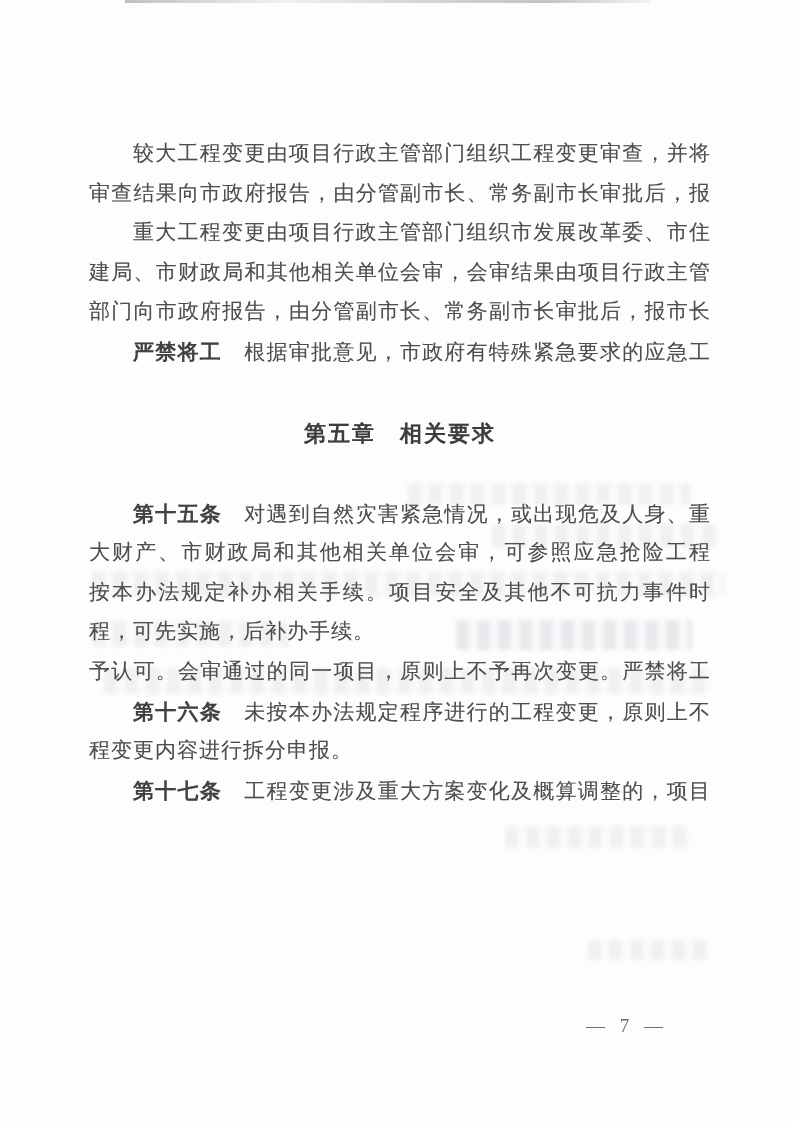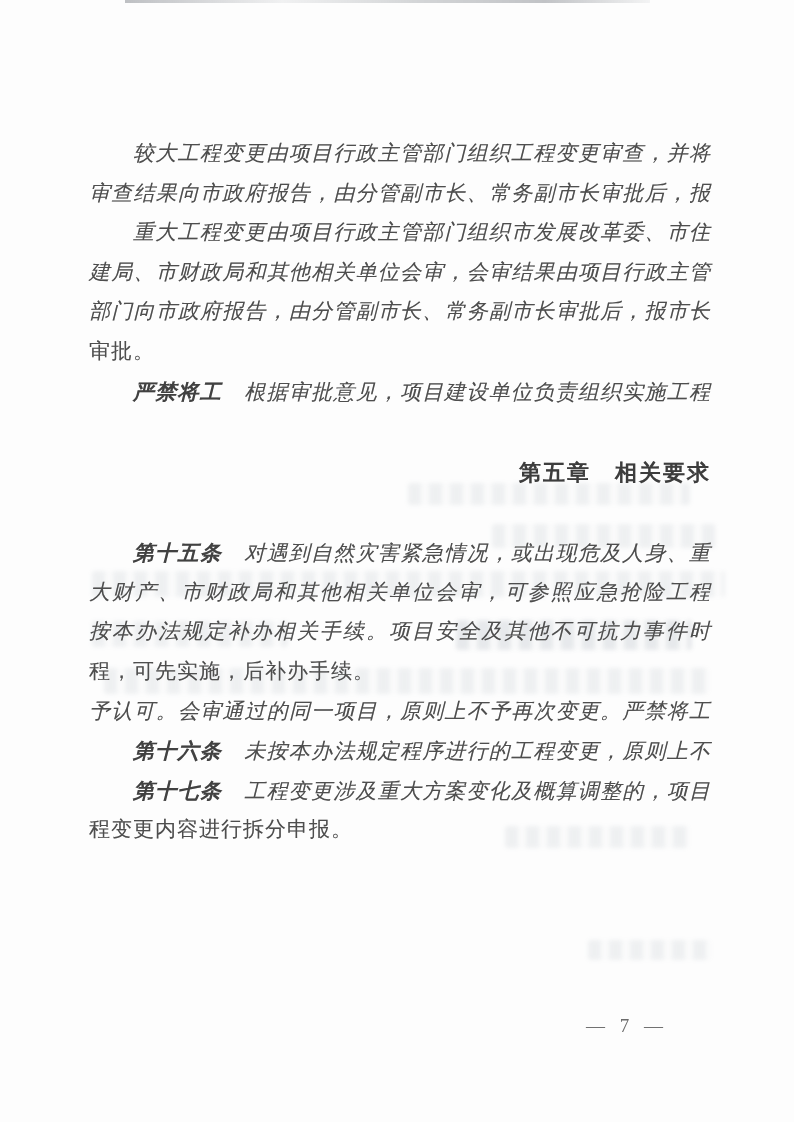--- a/index.html
+++ b/index.html
@@ -42,30 +42,30 @@
     color: var(--text-color, #4e4e4e);
     text-shadow: 0 0 0.5px rgba(90,90,90,0.35);
   }
   .line {
     line-height: 39.6px;
     height: 39.6px;
     text-align: left;
     white-space: normal;
     overflow: visible;
   }
-  .line.fill { text-align: justify; text-align-last: justify; font-style: italic; }
+  .line.fill { text-align: justify; text-align-last: justify; }
   .line.indent { padding-left: 44px; }
   .hei {
     font-family: "Liberation Sans", "DejaVu Sans", sans-serif;
     font-weight: 700;
     color: var(--strong-color, #414141);
   }
   .chapter {
     margin: 42px 0 40px 0;
-    text-align: right;
+    text-align: center;
     font-family: "Liberation Sans", "DejaVu Sans", sans-serif;
     font-weight: 700;
     font-size: 22px;
     line-height: 40px;
     letter-spacing: 2px;
     color: var(--heading-color, #3d3d3d);
     text-shadow: 0 0 0.5px rgba(70,70,70,0.4);
   }
   .pagenum {
     position: absolute;
@@ -92,31 +92,30 @@
   <div class="smudge" style="left:505px; top:826px; width:185px; height:22px;"></div>
   <div class="smudge" style="left:588px; top:940px; width:124px; height:20px;"></div>
 
   <div class="content">
     <div>
         <div class="line indent fill"><span>较大工程变更由项目行政主管部门组织工程变更审查，并将</span></div>
         <div class="line fill"><span>审查结果向市政府报告，由分管副市长、常务副市长审批后，报</span></div>
         <div class="line indent fill"><span>重大工程变更由项目行政主管部门组织市发展改革委、市住</span></div>
         <div class="line fill"><span>建局、市财政局和其他相关单位会审，会审结果由项目行政主管</span></div>
         <div class="line fill"><span>部门向市政府报告，由分管副市长、常务副市长审批后，报市长</span></div>
-        <div class="line"><span>审批。</span></div>
-        <div class="line indent fill"><span class="hei">严禁将工</span><span>　根据审批意见，项目建设单位负责组织实施工程</span></div>
+        <div class="line indent fill"><span class="hei">严禁将工</span><span>　根据审批意见，市政府有特殊紧急要求的应急工</span></div>
       </div>
     <h2 class="chapter">第五章　相关要求</h2>
     <div>
         <div class="line indent fill"><span class="hei">第十五条</span><span>　对遇到自然灾害紧急情况，或出现危及人身、重</span></div>
         <div class="line fill"><span>大财产、市财政局和其他相关单位会审，可参照应急抢险工程</span></div>
         <div class="line fill"><span>按本办法规定补办相关手续。项目安全及其他不可抗力事件时</span></div>
         <div class="line"><span>程，可先实施，后补办手续。</span></div>
         <div class="line fill"><span>予认可。会审通过的同一项目，原则上不予再次变更。严禁将工</span></div>
         <div class="line indent fill"><span class="hei">第十六条</span><span>　未按本办法规定程序进行的工程变更，原则上不</span></div>
+        <div class="line"><span>程变更内容进行拆分申报。</span></div>
         <div class="line indent fill"><span class="hei">第十七条</span><span>　工程变更涉及重大方案变化及概算调整的，项目</span></div>
-        <div class="line"><span>程变更内容进行拆分申报。</span></div>
       </div>
   </div>
 
   <div class="pagenum">— 7 —</div>
 
 </div>
 
 </body></html>

